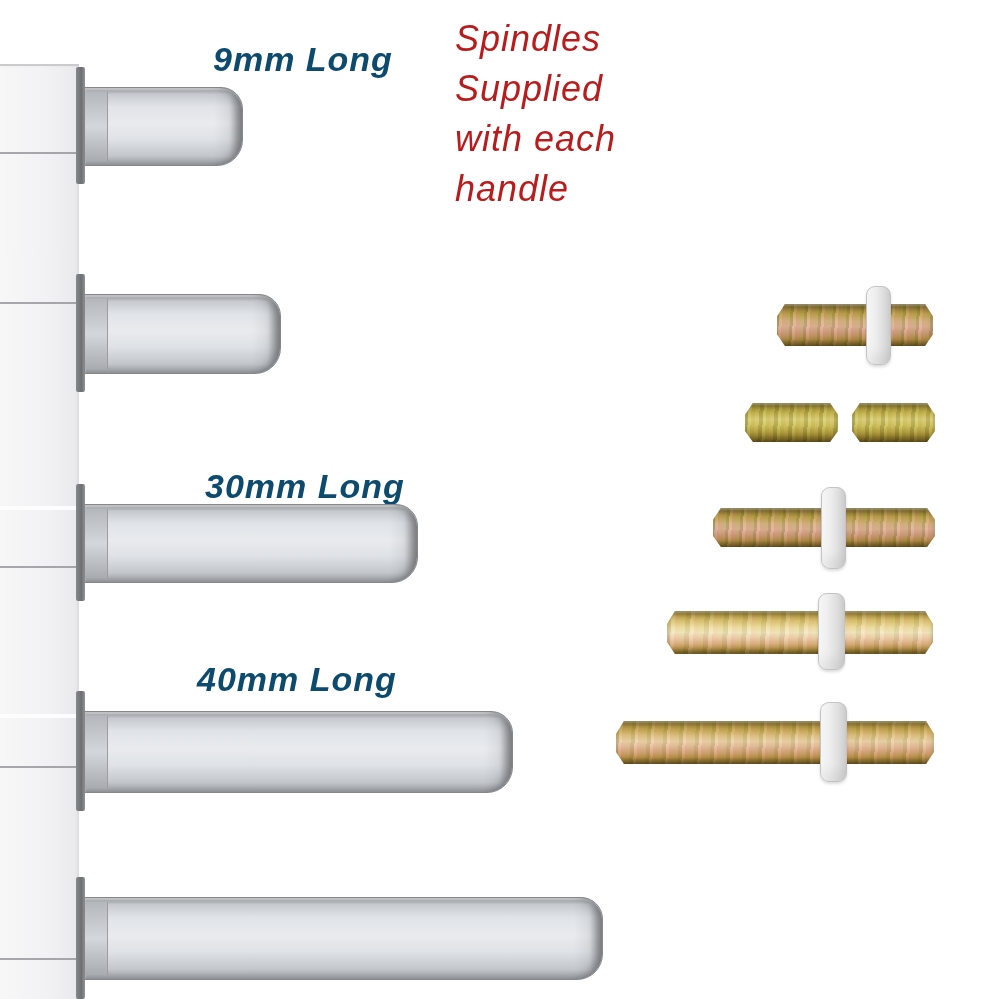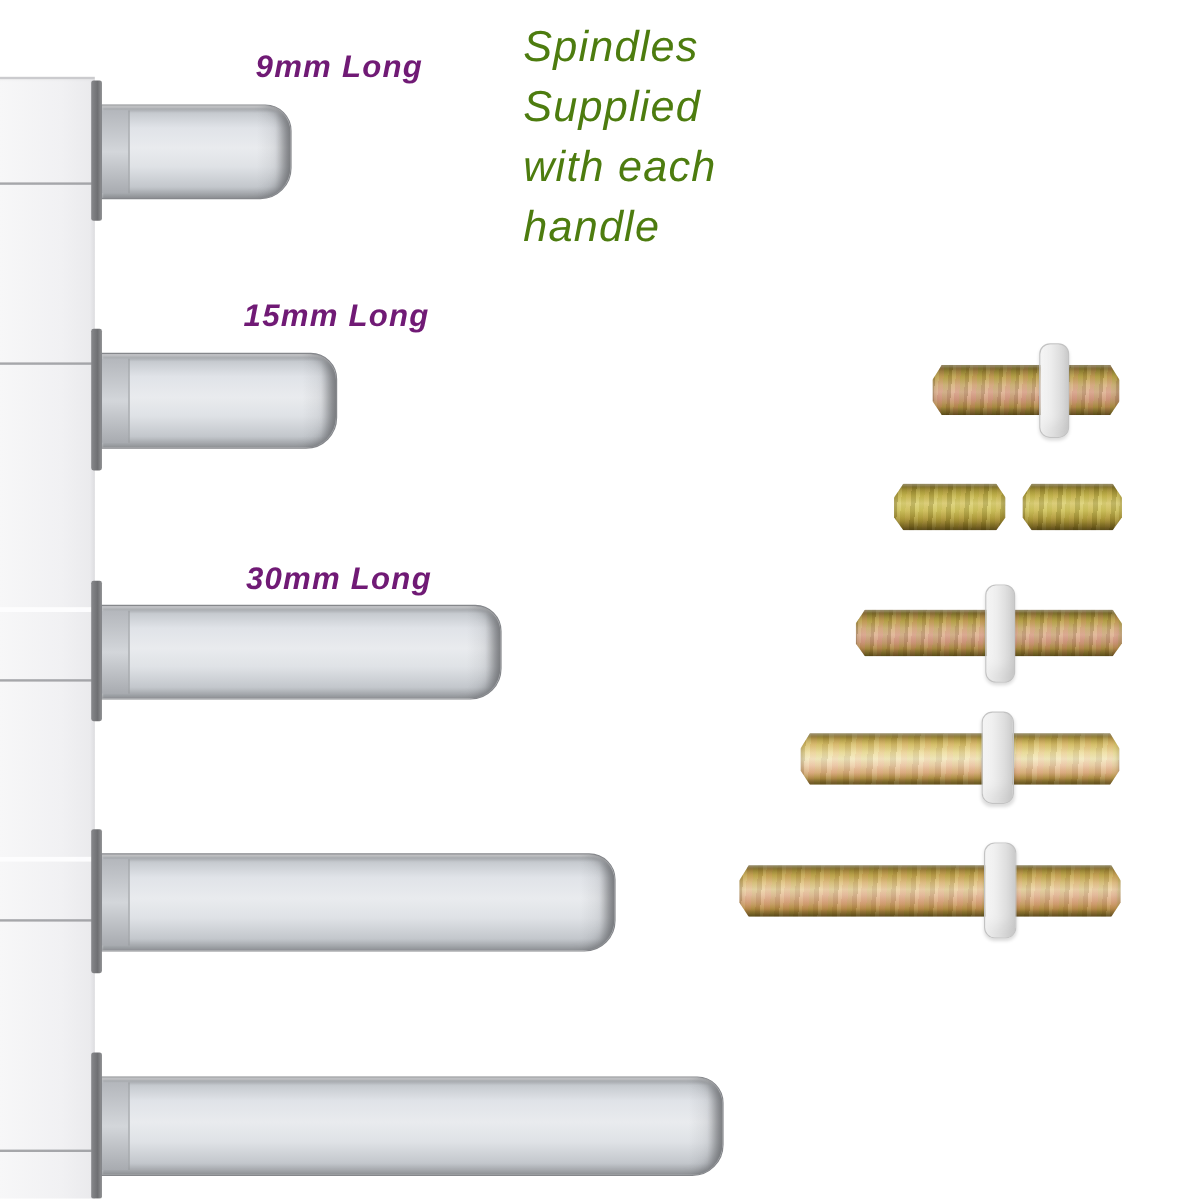--- a/index.html
+++ b/index.html
@@ -3,23 +3,23 @@
 <meta charset="utf-8">
 <style>
   html,body{margin:0;padding:0;background:#ffffff;}
   .canvas{
     position:relative;width:1000px;height:999px;background:#ffffff;overflow:hidden;
     font-family:"Liberation Sans", sans-serif;
   }
 
   
   .note{
-    position:absolute;left:436px;top:14px;width:260px;
+    position:absolute;left:455px;top:14px;width:260px;
     font-size:36px;line-height:50px;font-style:italic;font-weight:500;
-    color:#4d7c0f;letter-spacing:1px;white-space:pre-line;
+    color:#b91c1c;letter-spacing:1px;white-space:pre-line;
   }
 
   
   .plate{
     position:absolute;left:0;top:64px;width:79px;height:935px;
     background:linear-gradient(90deg,#f7f7f8 0%,#f1f1f3 65%,#e9e9ec 100%);
     border-top:2px solid #cbcbce;
     box-shadow:inset -2px 0 3px rgba(0,0,0,0.05);
   }
   .seam{position:absolute;left:0;width:79px;height:2px;background:#98999c;opacity:.85;}
@@ -58,22 +58,22 @@
     background:linear-gradient(90deg,rgba(255,255,255,0) 0%,rgba(110,112,116,.12) 55%,rgba(90,92,96,.48) 100%);
   }
   .sbar.b1{top:87px;height:77px;width:157px}
   .sbar.b2{top:294px;height:78px;width:195px}
   .sbar.b3{top:504px;height:77px;width:332px}
   .sbar.b4{top:711px;height:80px;width:427px}
   .sbar.b5{top:897px;height:81px;width:517px}
 
   
   .blabel{
-    position:absolute;font-style:italic;font-weight:600;font-size:26px;
-    color:#701a75;letter-spacing:1px;
+    position:absolute;font-style:italic;font-weight:600;font-size:34px;
+    color:#0c4a6e;letter-spacing:1px;
   }
   .blabel.l1{left:213px;top:40px}
   .blabel.l2{left:203px;top:248px}
   .blabel.l3{left:205px;top:467px}
   .blabel.l4{left:197px;top:660px}
   .blabel.l5{left:200px;top:860px}
 
   
   .brass{
     position:absolute;
@@ -139,26 +139,26 @@
 
   <div class="edge e1"></div>
   <div class="edge e2"></div>
   <div class="edge e3"></div>
   <div class="edge e4"></div>
   <div class="edge e5"></div>
 
   <div class="blabel l1">9mm Long</div>
   <div class="sbar b1"></div>
 
-  <div class="blabel l2">15mm Long</div>
   <div class="sbar b2"></div>
 
   <div class="blabel l3">30mm Long</div>
   <div class="sbar b3"></div>
 
+  <div class="blabel l4">40mm Long</div>
   <div class="sbar b4"></div>
 
   <div class="sbar b5"></div>
 
   <div class="washer w1"></div>
   <div class="brass pinkish r1"></div>
 
   <div class="brass greenish r2a"></div>
   <div class="brass greenish r2b"></div>
 

